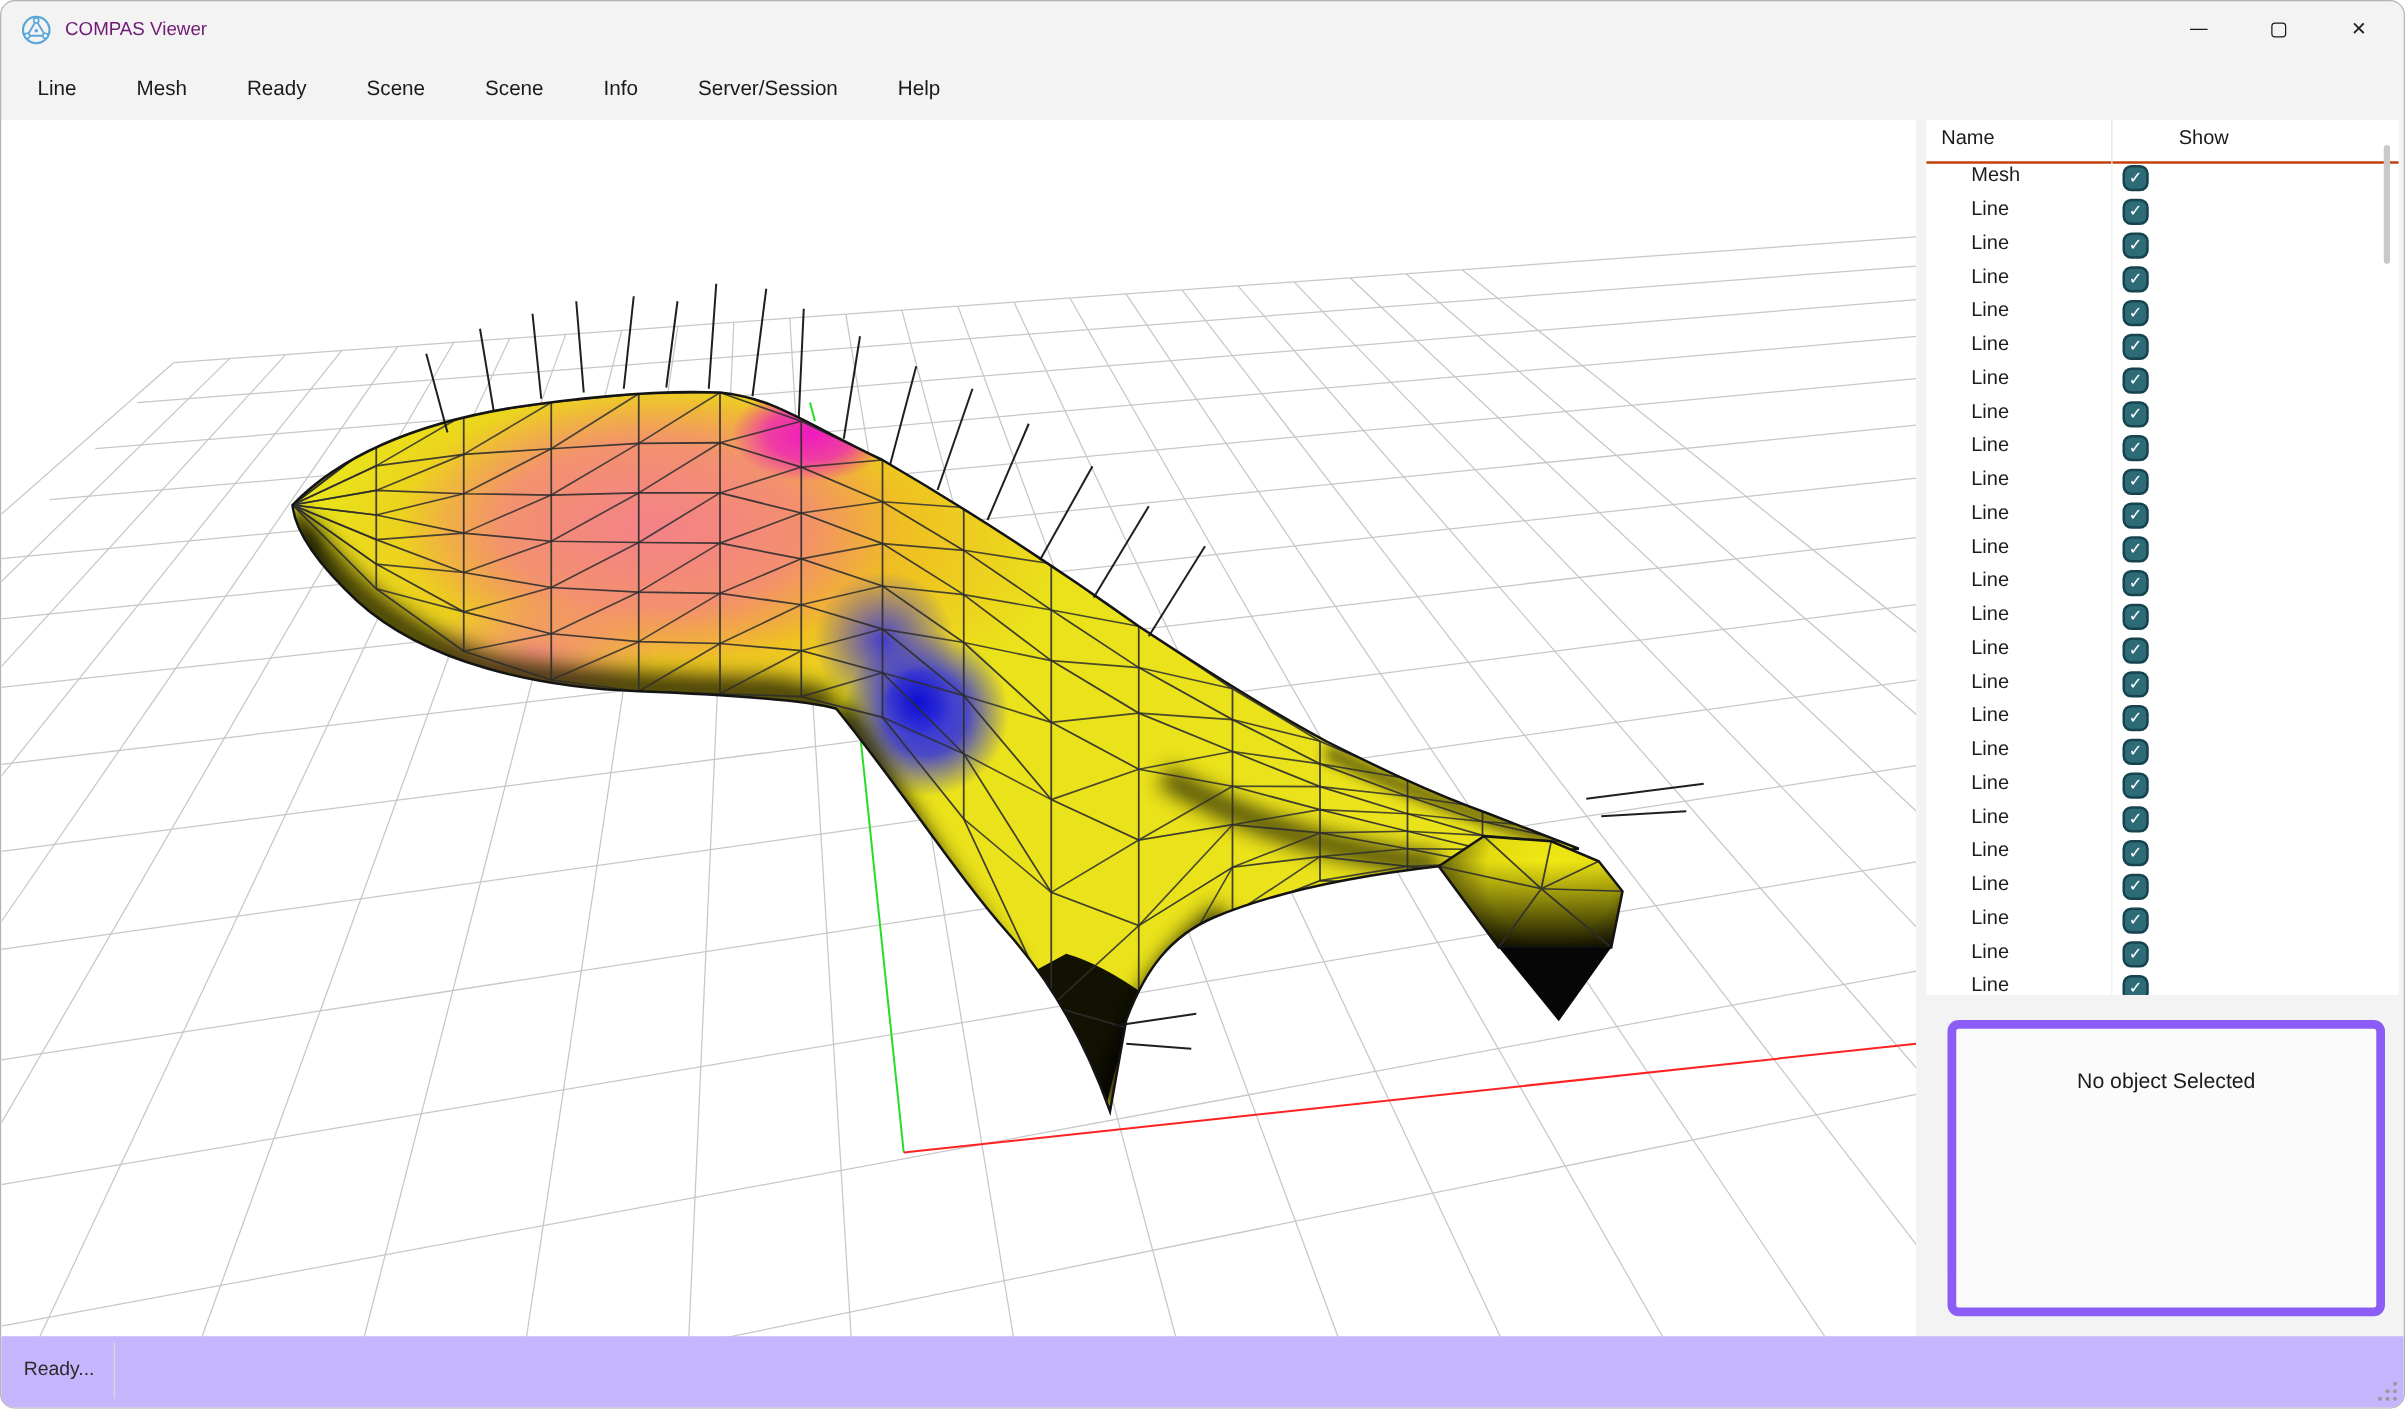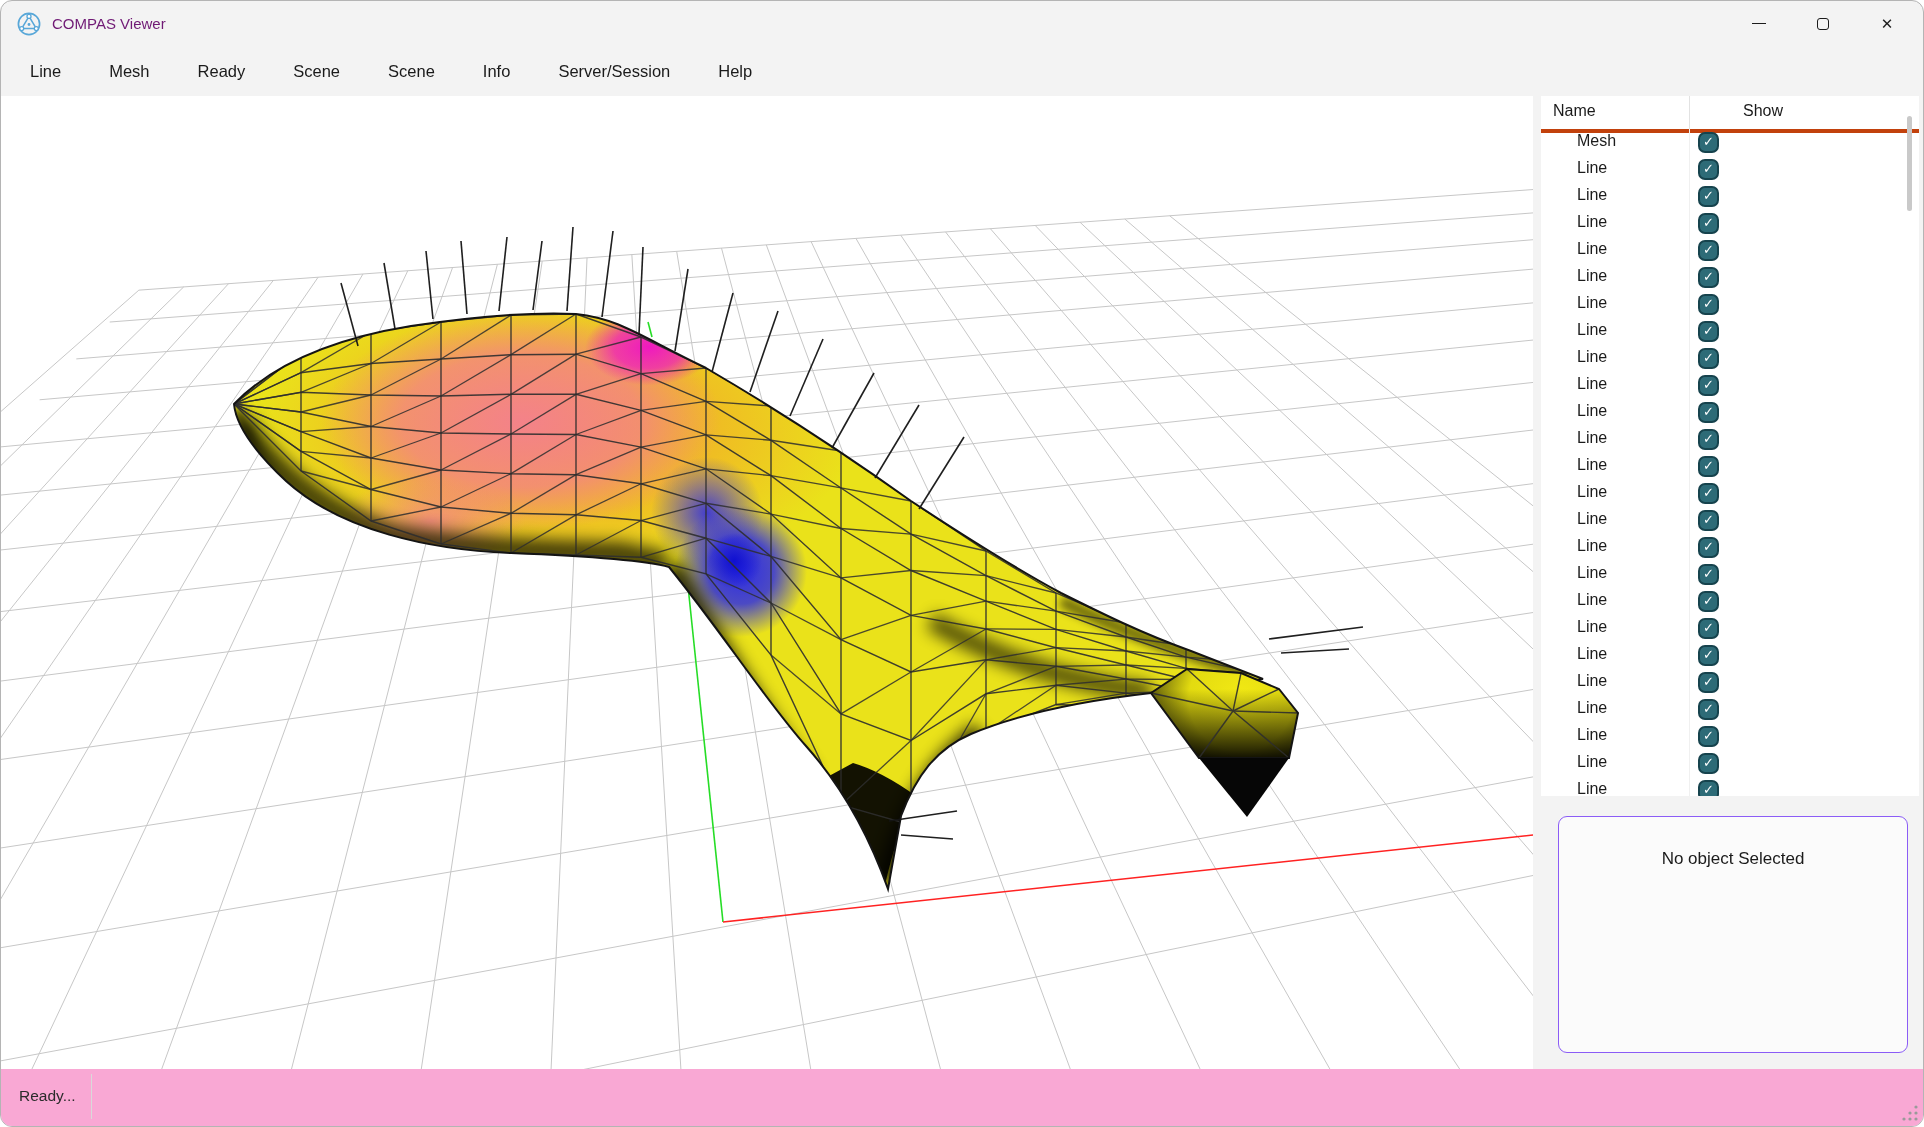--- a/index.html
+++ b/index.html
@@ -16,37 +16,37 @@
   .glyph-close{font-size:15px;line-height:15px;}
   
   .menubar{position:absolute;top:45px;left:0;right:0;height:50px;display:flex;align-items:center;padding-left:8px;}
   .menu-item{padding:7px 21px;margin-right:6px;font-size:16.5px;color:#1a1a1a;border-radius:5px;}
   
   .viewport{position:absolute;top:95px;left:0;width:1532px;height:975px;background:#fff;overflow:hidden;}
   .viewport svg{display:block;}
   
   .sidebar{position:absolute;top:95px;left:1540px;width:384px;height:1032px;}
   .tree-panel{position:absolute;top:0;left:0;right:6px;height:700px;background:#fff;overflow:hidden;}
-  .tree-header{position:relative;height:33px;border-bottom:4px solid #c2410c;}
+  .tree-header{position:relative;height:33px;border-bottom:2px solid #c2410c;}
   .tree-header .col-name{position:absolute;left:12px;top:6px;font-size:16px;color:#1a1a1a;}
   .tree-header .col-show{position:absolute;left:158px;top:6px;font-size:16px;color:#1a1a1a;margin-left:44px;}
   .col-divider{position:absolute;left:148px;top:0;bottom:0;width:1px;background:#e2e2e2;}
   .body-col-divider{position:absolute;left:148px;top:33px;bottom:0;width:1px;background:#f0f0f0;}
   .tree-rows{position:absolute;top:33px;left:0;right:0;bottom:0;overflow:hidden;}
   .trow{position:relative;height:27px;}
   .tlabel{position:absolute;left:36px;top:3px;font-size:16px;color:#1c1c1c;}
   .tcheck{position:absolute;left:157px;top:3px;width:21px;height:21px;box-sizing:border-box;
           background:var(--check-color,#2d6b77);border:2px solid #16434d;border-radius:7px;
           color:#fff;font-size:13px;line-height:16px;text-align:center;}
   .vscroll{position:absolute;right:7px;top:20px;width:5px;height:95px;background:#c9c9c9;border-radius:3px;}
   .details-panel{position:absolute;left:17px;top:720px;width:350px;height:237px;background:#fbfbfb;
-                 border:1px solid #8b5cf6;border-radius:9px;box-sizing:border-box;text-align:center;}
+                 border:7px solid #8b5cf6;border-radius:9px;box-sizing:border-box;text-align:center;}
   .details-msg{margin-top:32px;font-size:17px;color:#1b1b1b;}
   
-  .statusbar{position:absolute;left:0;right:0;bottom:0;height:57px;background:#f9a8d4;}
+  .statusbar{position:absolute;left:0;right:0;bottom:0;height:57px;background:#c4b5fd;}
   .status-text{position:absolute;left:18px;top:18px;font-size:15.5px;color:#2b2b2b;}
   .status-divider{position:absolute;left:90px;top:5px;bottom:7px;width:1px;background:#d9d9d9;}
   .resize-grip{position:absolute;right:3px;bottom:3px;}
 </style>
 </head>
 <body>
 
 <div class="window">
 
   <div class="titlebar">

